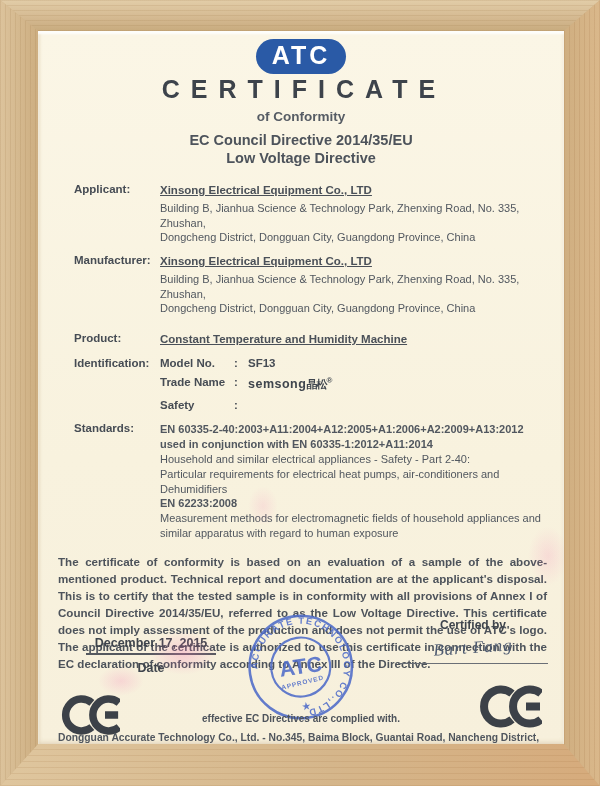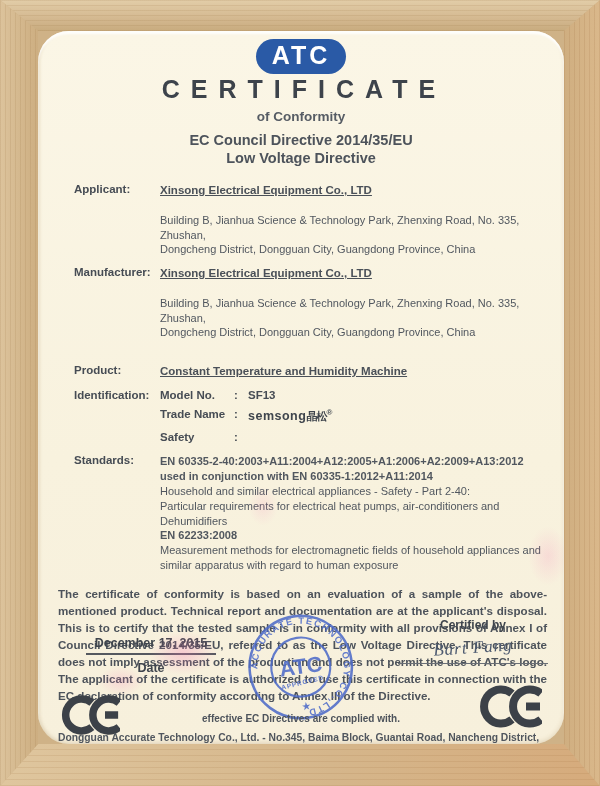--- a/index.html
+++ b/index.html
@@ -37,21 +37,20 @@
       repeating-linear-gradient(90deg, rgba(150,100,55,.15) 0 1px, transparent 1px 5px),
       linear-gradient(90deg,#cfae80 0%,#dab88b 100%);
     clip-path:polygon(100% 0,0 31px,0 calc(100% - 42px),100% 100%);
   }
   
   .paper{
     position:absolute;z-index:1;left:38px;top:31px;right:36px;bottom:42px;
     background:linear-gradient(180deg,#fbf6e6 0%,#f8f2de 60%,#f7f0dc 100%);
     box-shadow:inset 0 3px 2px rgba(255,255,255,.9), inset 0 -2px 4px rgba(160,130,80,.18), inset 2px 0 3px rgba(160,130,80,.10);
     color:#4a5058;
-    border-radius:31px;
   }
   .smudge{position:absolute;border-radius:50%;pointer-events:none;z-index:2;}
   .s1{left:110px;top:600px;width:70px;height:44px;background:radial-gradient(ellipse at center,rgba(244,120,180,.30),rgba(244,120,180,0) 70%);}
   .s2{left:60px;top:635px;width:46px;height:30px;background:radial-gradient(ellipse at center,rgba(244,120,180,.22),rgba(244,120,180,0) 70%);}
   .s3{left:490px;top:495px;width:40px;height:60px;background:radial-gradient(ellipse at center,rgba(244,120,180,.18),rgba(244,120,180,0) 70%);}
   .s4{left:210px;top:455px;width:30px;height:40px;background:radial-gradient(ellipse at center,rgba(244,120,180,.15),rgba(244,120,180,0) 70%);}
 
   
   .header{text-align:center;padding-top:8px;}
   .atc-pill{
@@ -67,21 +66,21 @@
   .directive{font-size:14.5px;font-weight:bold;color:#4d535b;margin-top:7px;line-height:1.25;}
   .directive2{font-size:14.5px;font-weight:bold;color:#4d535b;line-height:1.25;}
   .registration{font-size:15px;font-weight:bold;color:#40464e;margin-top:17px;letter-spacing:.5px;}
 
   
   .fields{margin:16px 18px 0 36px;}
   .frow{display:grid;grid-template-columns:86px 1fr;margin-bottom:9px;}
   .flabel{font-size:11.5px;font-weight:bold;color:#464c54;}
   .fval{font-size:11px;color:#51575f;line-height:1.32;}
   .fname{font-weight:bold;font-size:11.5px;color:#4a5058;text-decoration:underline;}
-  .faddr{margin-top:15px;}
+  .faddr{margin-top:3px;}
   .ident-grid{display:grid;grid-template-columns:74px 14px 1fr;row-gap:7px;font-size:11.5px;}
   .ident-name{font-weight:bold;color:#464c54;}
   .ident-sep{color:#464c54;font-weight:bold;}
   .ident-val{font-weight:bold;color:#464c54;}
   .trade-logo{font-weight:bold;letter-spacing:.5px;font-size:12.5px;color:#3f454d;}
   .trade-cjk{font-size:11px;letter-spacing:-1px;}
   .trade-reg{font-size:8px;vertical-align:super;}
   .std-bold{font-weight:bold;}
 
   
@@ -153,21 +152,21 @@
       <div class="flabel">Manufacturer:</div>
       <div class="fval">
         <div class="fname">Xinsong Electrical Equipment Co., LTD</div>
         <div class="faddr">
           <span>Building B, Jianhua Science &amp; Technology Park, Zhenxing Road, No. 335, Zhushan,</span><br>
           <span>Dongcheng District, Dongguan City, Guangdong Province, China</span>
         </div>
       </div>
     </div>
 
-    <div class="frow" style="margin-top:24px;">
+    <div class="frow" style="margin-top:16px;">
       <div class="flabel">Product:</div>
       <div class="fval fname">Constant Temperature and Humidity Machine</div>
     </div>
 
     <div class="frow" style="margin-top:10px;">
       <div class="flabel">Identification:</div>
       <div class="ident-grid">
         <div class="ident-name">Model No.</div>
         <div class="ident-sep">:</div>
         <div class="ident-val">SF13</div>

